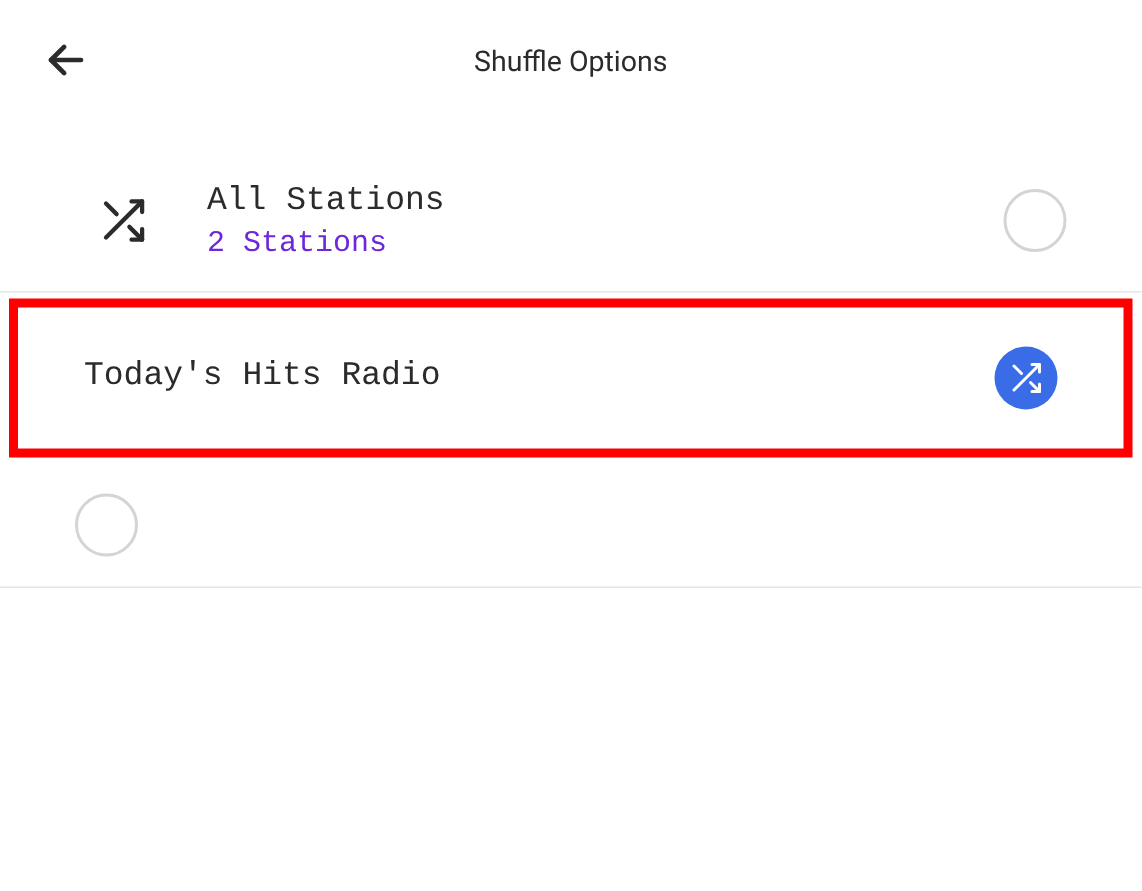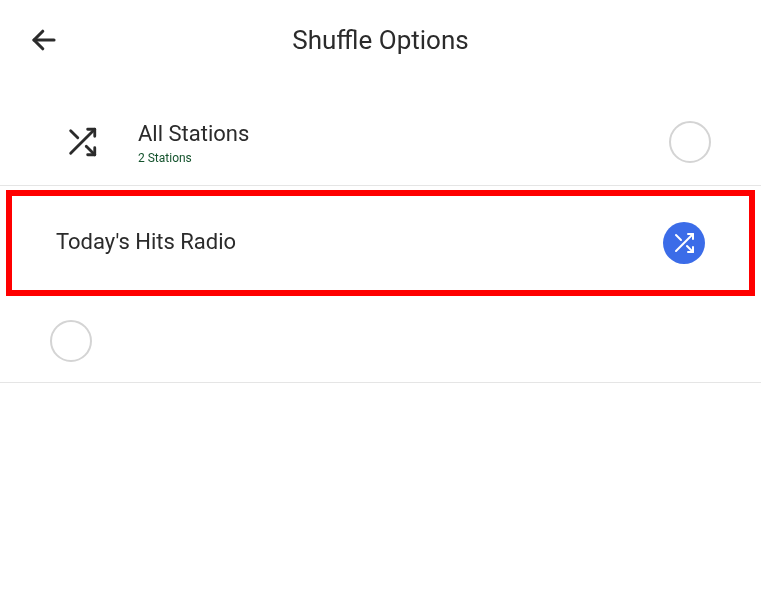--- a/index.html
+++ b/index.html
@@ -26,34 +26,35 @@
       display: flex;
       align-items: center;
       justify-content: center;
       cursor: pointer;
       color: #2b2b2b;
     }
     .header-title {
       position: absolute;
       left: 50%;
       transform: translateX(-50%);
-      font-size: 26px;
+      font-size: 19px;
       font-weight: 400;
       color: #2b2b2b;
     }
     .list {
       margin-top: 20px;
     }
     .list-item {
       display: flex;
       align-items: center;
       padding: 20px 50px 20px 50px;
       border-bottom: 1px solid #e5e5e5;
       cursor: pointer;
       min-height: 80px;
+      font-family: Liberation Mono, monospace;
     }
     .list-item.highlighted {
       border: 6px solid #ff0000;
       margin: 4px 6px;
       padding: 26px 44px 26px 44px;
     }
     .list-item.first-item {
       padding-left: 62px;
     }
     .shuffle-icon-leading {
@@ -70,22 +71,22 @@
       display: flex;
       flex-direction: column;
     }
     .item-title {
       font-size: 22px;
       font-weight: 400;
       color: #2b2b2b;
       line-height: 1.3;
     }
     .item-subtitle {
-      font-size: 12px;
-      color: #14532d;
+      font-size: 20px;
+      color: #6d28d9;
       margin-top: 2px;
     }
     .radio-indicator {
       width: 42px;
       height: 42px;
       border-radius: 50%;
       border: 2px solid #d4d4d4;
       background: transparent;
       flex-shrink: 0;
     }

